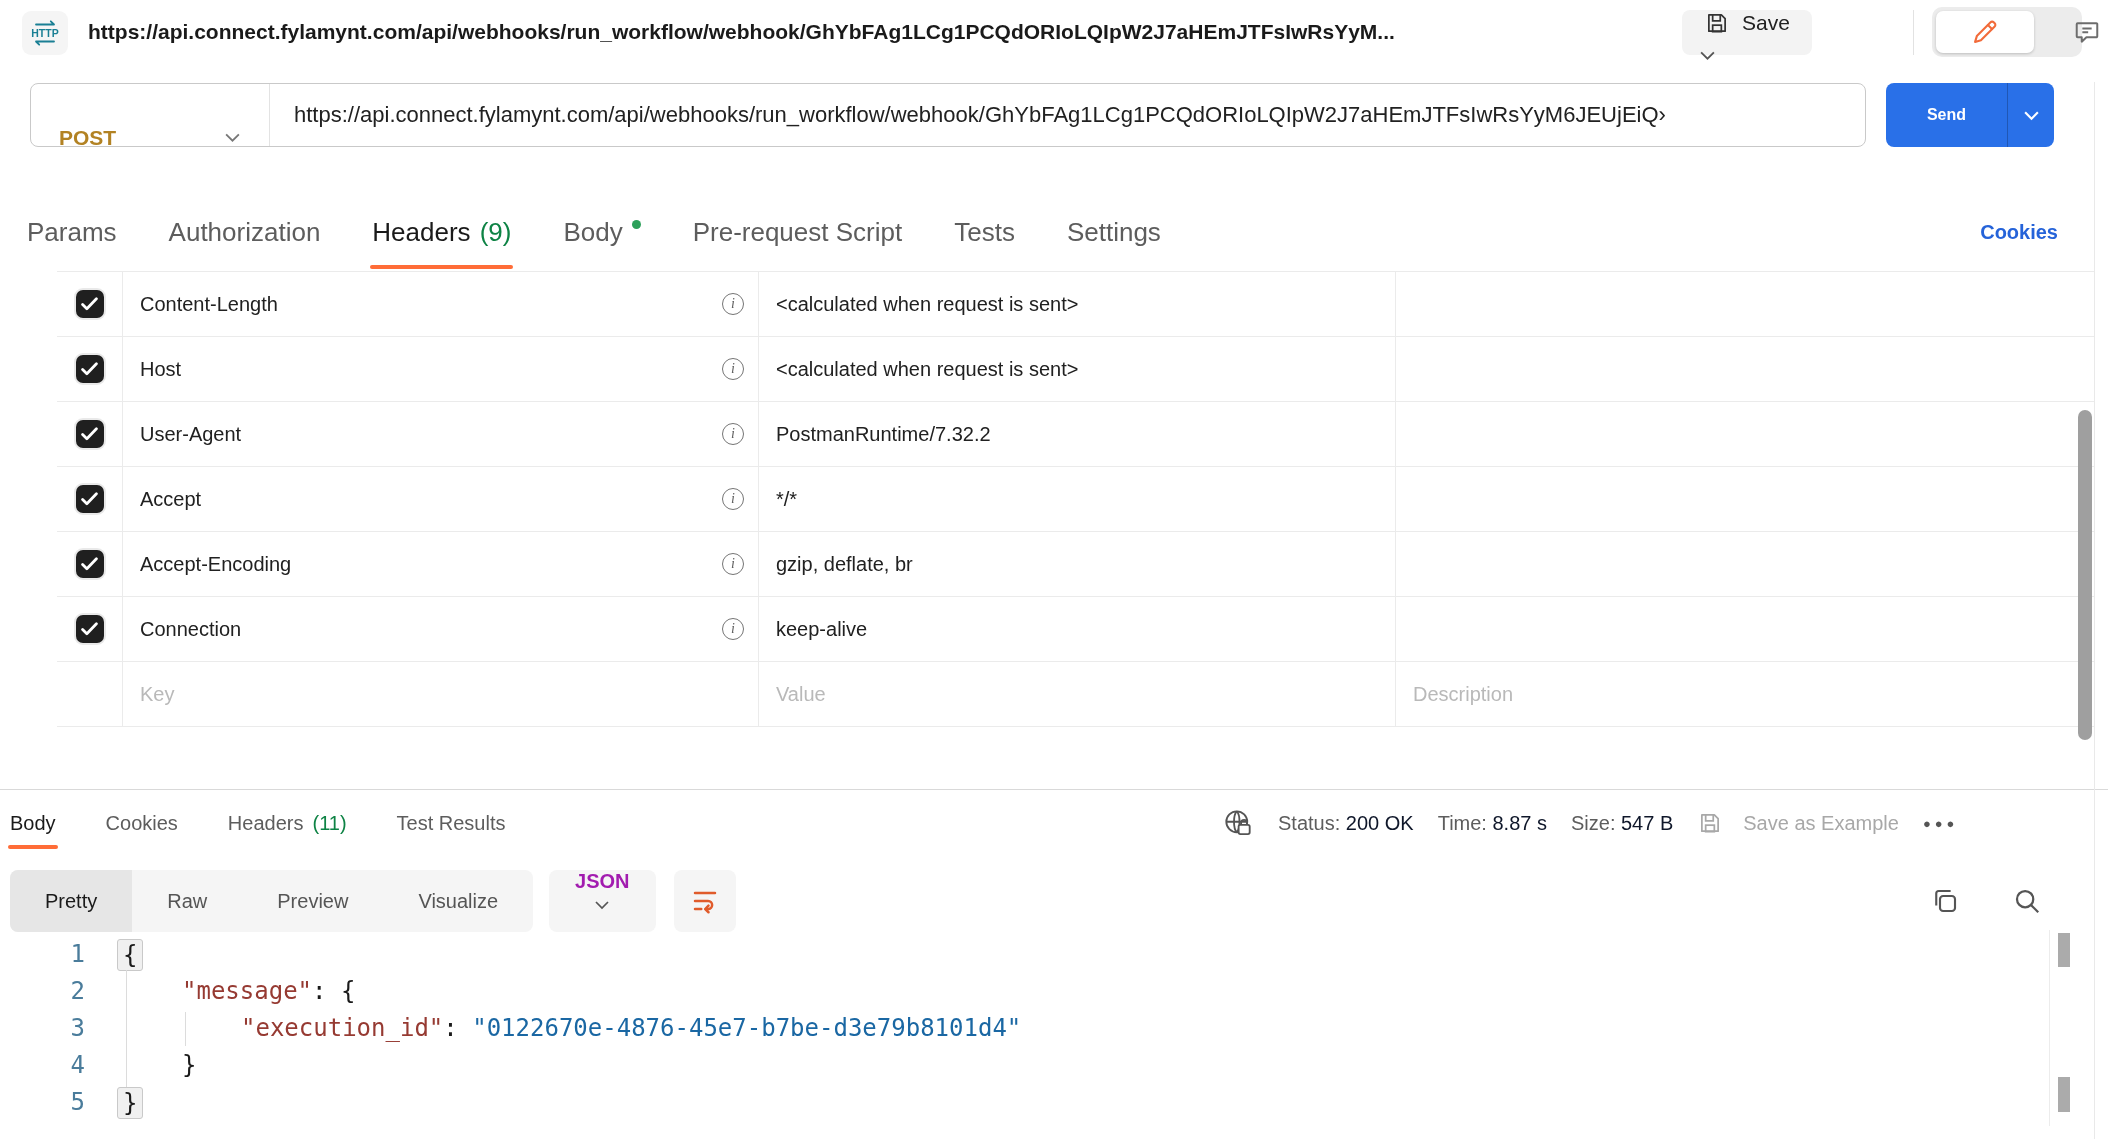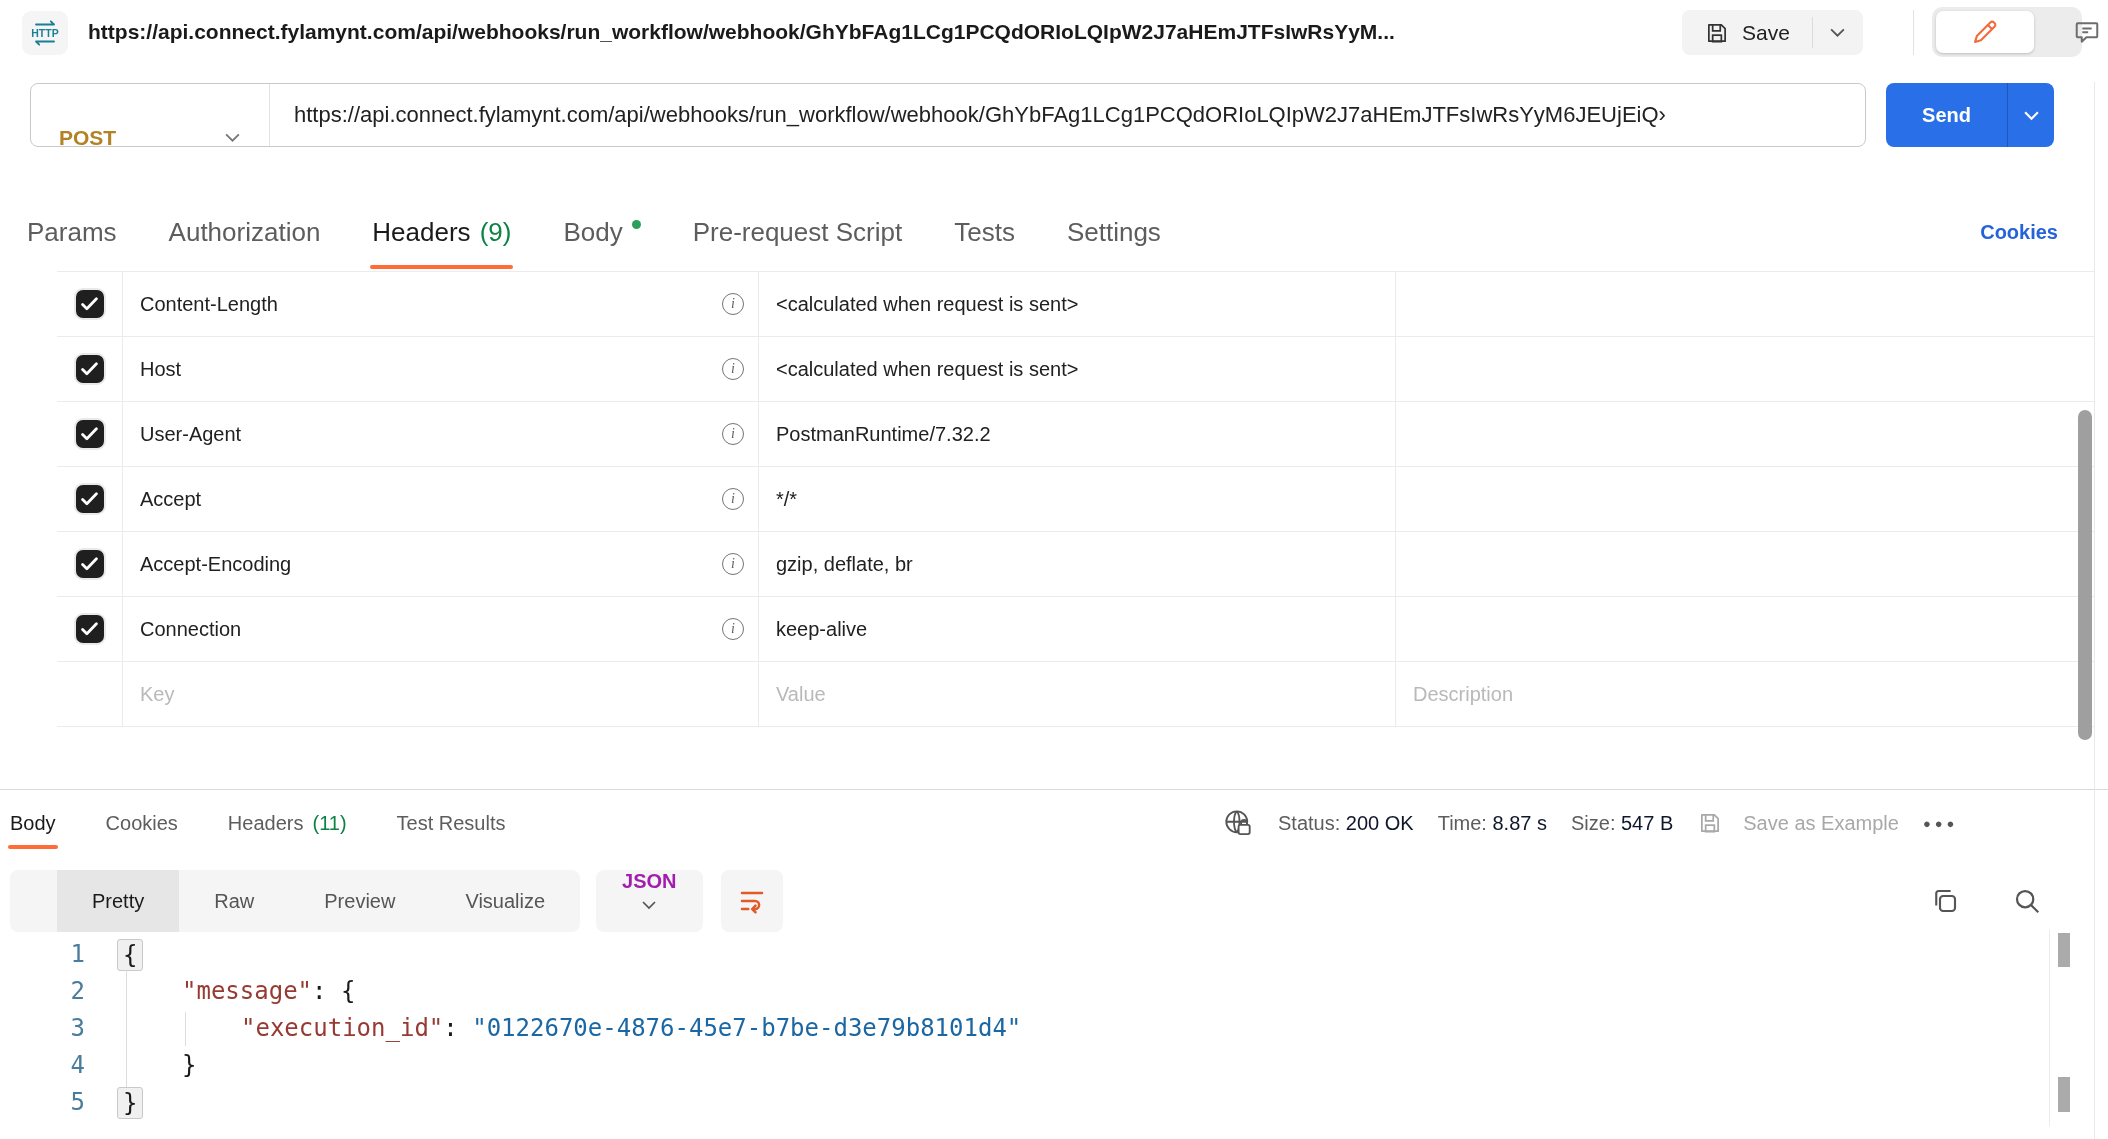--- a/index.html
+++ b/index.html
@@ -6,41 +6,41 @@
   html,body { background:#fff; }
   #app { position:relative; width:2108px; height:1139px; overflow:hidden; background:#fff;
          font-family:"Liberation Sans", sans-serif; color:#212121; }
 
   
   .http-badge { position:absolute; left:22px; top:11px; width:46px; height:44px; background:#f5f5f5;
                 border-radius:9px; display:flex; align-items:center; justify-content:center; }
   .req-title { position:absolute; left:88px; top:0; height:64px; line-height:64px; font-size:21px;
                font-weight:700; white-space:nowrap; width:1575px; overflow:hidden; color:#1a1a1a; }
   .save-group { position:absolute; left:1682px; top:10px; height:45px; background:#f3f3f3;
-                border-radius:8px; display:flex; align-items:stretch; }
+                border-radius:8px; display:flex; align-items:stretch;flex-direction:column; }
   .save-main { display:flex; align-items:center; gap:12px; padding:0 22px; font-size:21px; cursor:pointer; }
   .vdiv { width:1px; background:#dcdcdc; margin:7px 0; }
   .save-caret { width:50px; display:flex; align-items:center; justify-content:center; cursor:pointer; }
   .topbar-sep { position:absolute; left:1913px; top:10px; width:1px; height:45px; background:#e2e2e2; }
   .icon-toggle { position:absolute; left:1932px; top:7px; width:150px; height:50px; background:#ececec;
                  border-radius:10px; display:flex; align-items:center; padding:4px; gap:4px; }
   .icon-toggle .seg { flex:1; height:42px; display:flex; align-items:center; justify-content:center;
                       border-radius:7px; cursor:pointer; }
   .icon-toggle .seg.on { background:#fff; box-shadow:0 1px 3px rgba(0,0,0,.2); }
 
   
   .url-box { position:absolute; left:30px; top:83px; width:1836px; height:64px; border:1px solid #c9c9c9;
              border-radius:8px; background:#fff; display:flex; align-items:center; overflow:hidden; }
   .method { width:238px; padding:0 28px; font-weight:700; font-size:21px; color:#b28223; display:flex;
             align-items:center; justify-content:space-between; cursor:pointer; flex:none;margin-top:45px; }
   .method-div { width:1px; align-self:stretch; background:#e3e3e3; }
   .url-text { flex:1; padding-left:24px; font-size:22px; white-space:nowrap; overflow:hidden; color:#212121; }
   .send-btn { position:absolute; left:1886px; top:83px; width:168px; height:64px; background:#2970e8;
               border-radius:8px; display:flex; color:#fff; overflow:hidden; }
-  .send-main { width:121px; display:flex; align-items:center; justify-content:center; font-size:20px;
+  .send-main { width:121px; display:flex; align-items:center; justify-content:center; font-size:16px;
                font-weight:700; cursor:pointer; }
   .send-div { width:1px; background:rgba(0,0,0,.22); }
   .send-caret { flex:1; display:flex; align-items:center; justify-content:center; cursor:pointer; }
 
   
   .req-tabs { position:absolute; left:27px; top:195px; height:74px; display:flex; gap:52px;
               align-items:stretch; font-size:26px; color:#5d5d5d; }
   .tab { position:relative; display:flex; align-items:center; gap:9px; cursor:pointer; white-space:nowrap; }
   .tab.active { color:#1a1a1a; font-weight:500; }
   .tab.active::after { content:""; position:absolute; left:-2px; right:-2px; bottom:0; height:4px;
@@ -75,21 +75,21 @@
                gap:24px; font-size:20px; color:#5d5d5d; }
   .mval { color:#0f172a; }
   .meta-item { white-space:nowrap; }
   .save-example { display:flex; align-items:center; gap:20px; color:#a8a8a8; cursor:pointer; white-space:nowrap; }
   .dots { color:#555; font-size:13px; letter-spacing:4px; cursor:pointer; }
 
   .view-bar { position:absolute; left:10px; top:870px; height:62px; display:flex; align-items:center; }
   .seg-group { display:flex; background:#f5f5f5; border-radius:8px; height:62px; align-items:stretch;
                overflow:hidden; }
   .seg { padding:0 35px; display:flex; align-items:center; font-size:20px; color:#555; cursor:pointer; }
-  .seg.active { background:#e6e6e6; color:#1a1a1a; border-radius:0;margin-left:47px; }
+  .seg.active { background:#e6e6e6; color:#1a1a1a; border-radius:0; }
   .json-btn { margin-left:16px; height:62px; background:#f5f5f5; border-radius:8px; display:flex;
               align-items:center; gap:7px; padding:0 26px; font-size:20px; font-weight:600; color:#a21caf;
               cursor:pointer;flex-direction:column; }
   .wrap-btn { margin-left:18px; width:62px; height:62px; background:#f5f5f5; border-radius:8px;
               display:flex; align-items:center; justify-content:center; cursor:pointer; }
   .code-tools { position:absolute; left:1930px; top:870px; height:62px; display:flex; align-items:center;
                 gap:52px; }
 
   
   .code { position:absolute; left:0; top:936px; width:2048px; height:203px; overflow:hidden;

